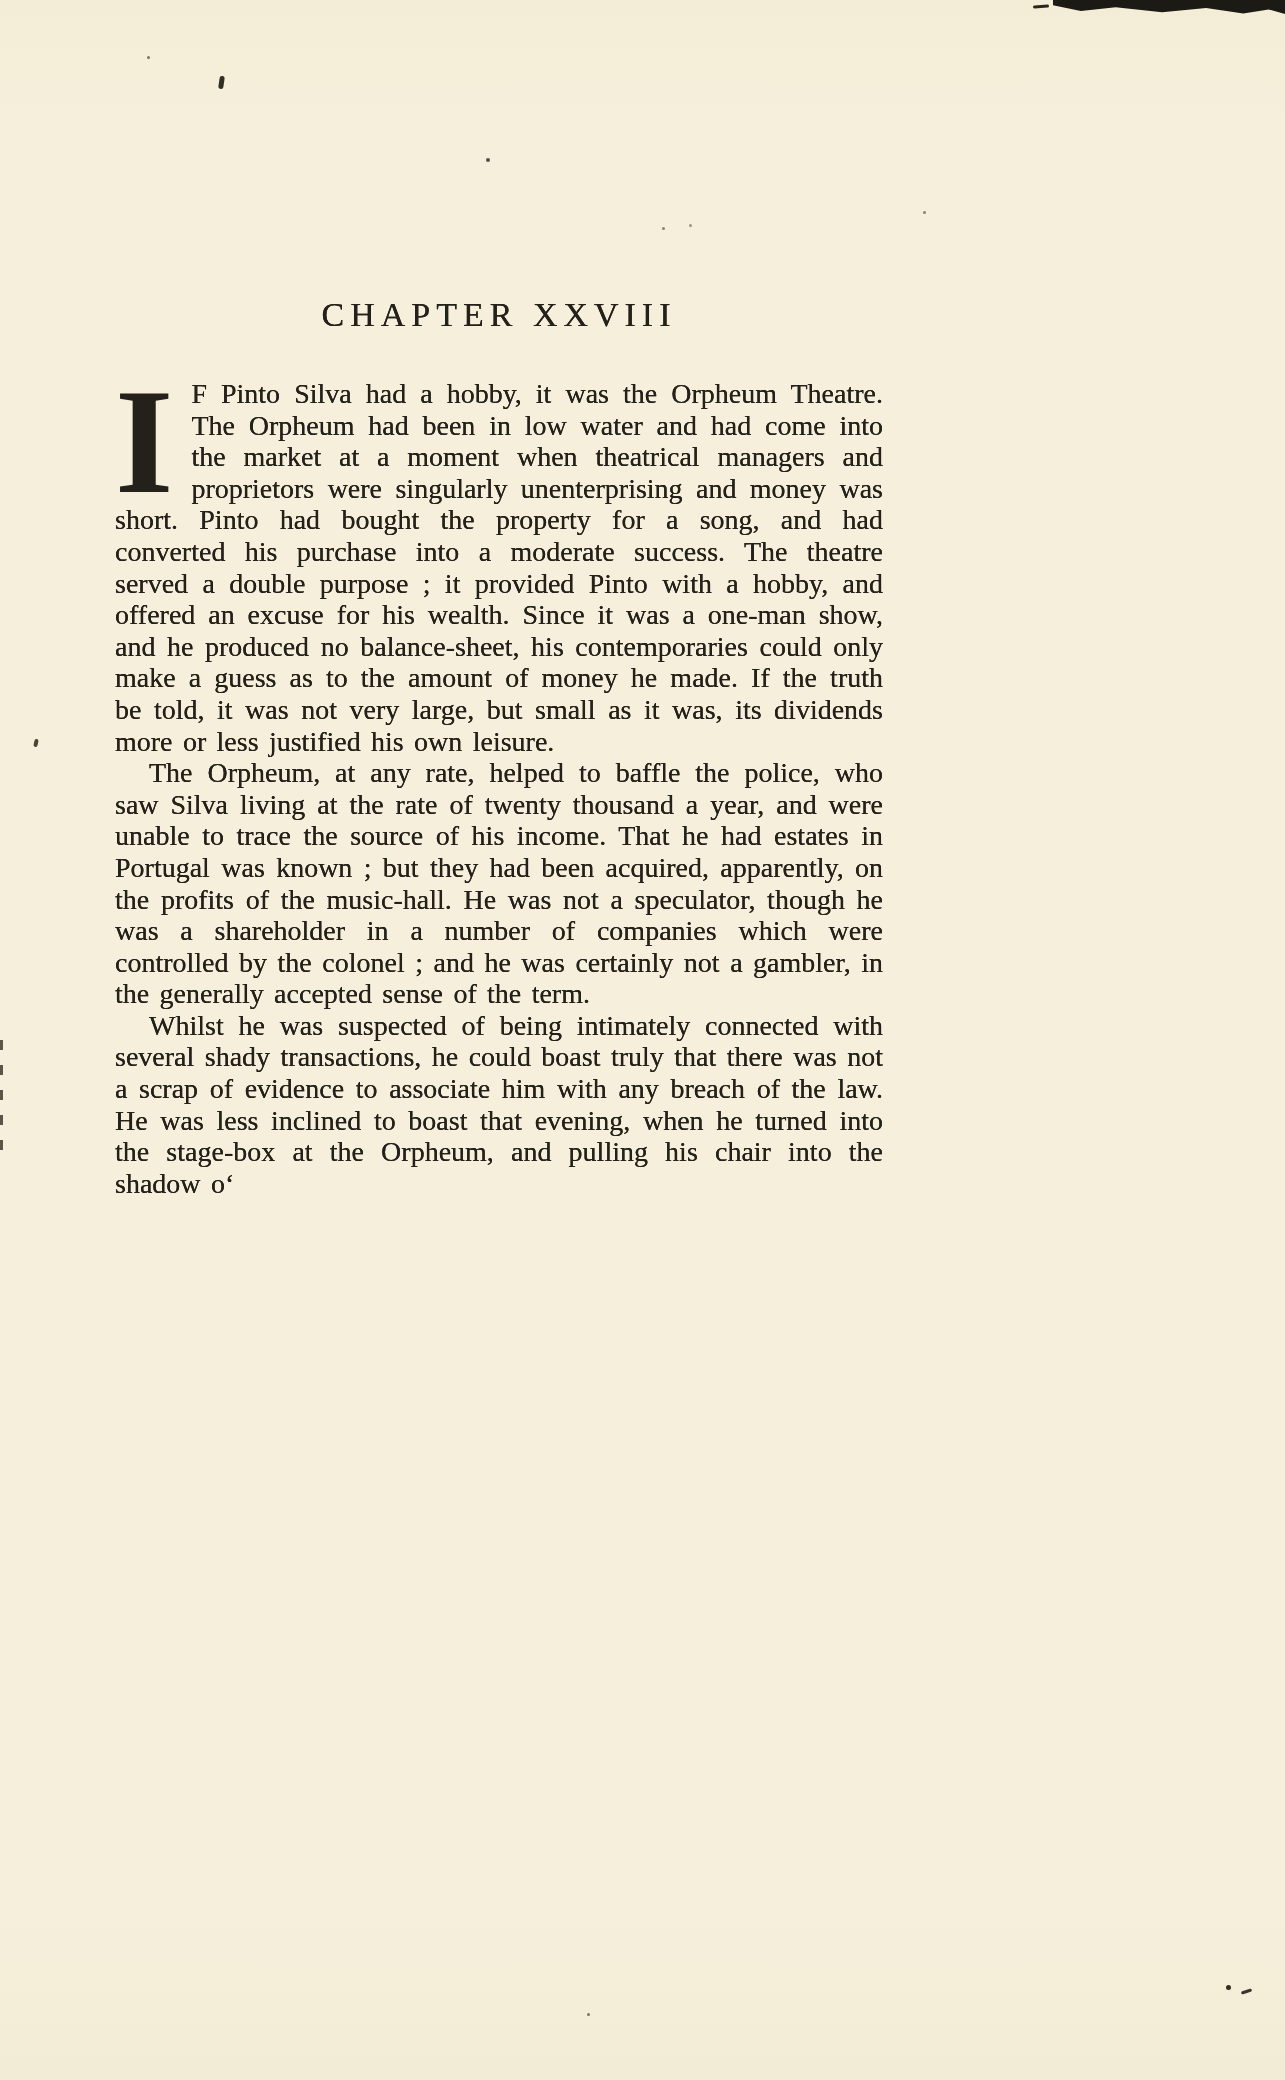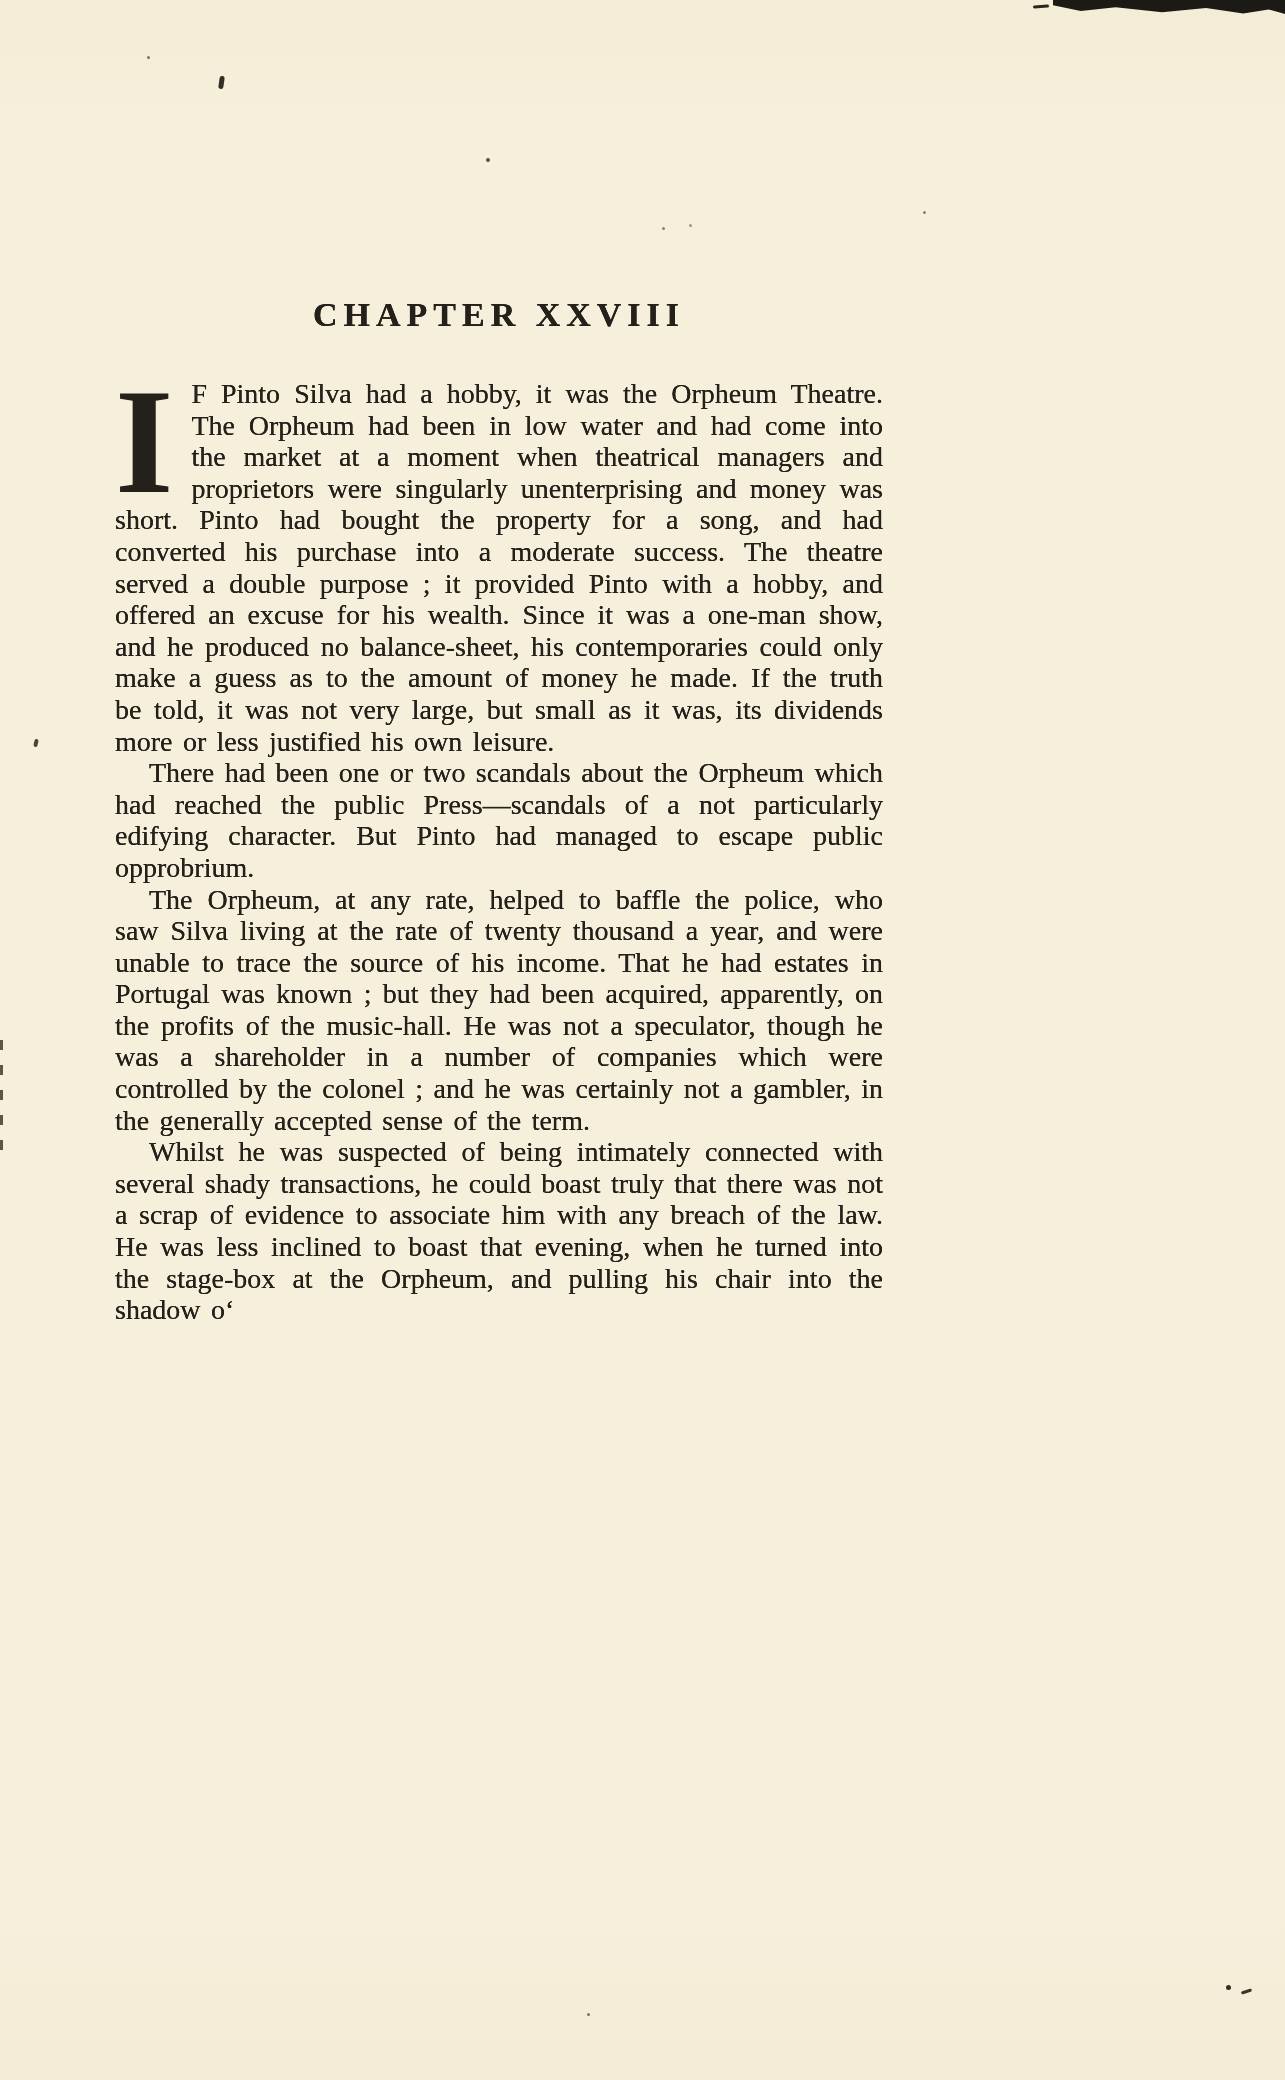--- a/index.html
+++ b/index.html
@@ -13,21 +13,21 @@
     width:1285px;height:2080px;position:relative;overflow:hidden;
     background:linear-gradient(180deg,#f3ecd6 0%,var(--paper) 6%,var(--paper) 92%,#f2ebd5 100%);
     font-family:"Liberation Serif","DejaVu Serif",serif;
     color:var(--ink);
   }
   .page-content{
     position:absolute;left:115px;top:296px;width:768px;
   }
   .chapter-title{
     margin:0 0 44px 0;
-    font-size:34px;font-weight:700;letter-spacing:6px;
+    font-size:34px;font-weight:400;letter-spacing:6px;
     text-align:center;white-space:nowrap;
     text-shadow:0 0 0.6px currentColor;
   }
   .chapter-subtitle{
     margin:0 0 36px 0;
     font-size:23px;font-weight:700;letter-spacing:2.5px;
     text-align:center;white-space:nowrap;
   }
   .para{
     margin:0;
@@ -86,18 +86,17 @@
 <div class="speck s7"></div>
 <div class="speck s8"></div>
 <div class="speck s9"></div>
 <div class="speck s10"></div>
 
 <div class="page-content">
   <h1 class="chapter-title">CHAPTER XXVIII</h1>
 
   <p class="para"><span class="dropcap">I</span><span>F Pinto Silva had a hobby, it was the Orpheum Theatre. The Orpheum had been in low water and had come into the market at a moment when theatrical managers and proprietors were singularly unenterprising and money was short. Pinto had bought the property for a song, and had converted his purchase into a moderate success. The theatre served a double purpose ; it provided Pinto with a hobby, and offered an excuse for his wealth. Since it was a one-man show, and he produced no balance-sheet, his contemporaries could only make a guess as to the amount of money he made. If the truth be told, it was not very large, but small as it was, its dividends more or less justified his own leisure.</span></p>
 
-  <p class="para indent">There had been one or two scandals about the Orpheum which had reached the public Press—scandals of a not particularly edifying character. But Pinto had managed to escape public opprobrium.</p>
 
   <p class="para indent">The Orpheum, at any rate, helped to baffle the police, who saw Silva living at the rate of twenty thousand a year, and were unable to trace the source of his income. That he had estates in Portugal was known ; but they had been acquired, apparently, on the profits of the music-hall. He was not a speculator, though he was a shareholder in a number of companies which were controlled by the colonel ; and he was certainly not a gambler, in the generally accepted sense of the term.</p>
 
   <p class="para indent">Whilst he was suspected of being intimately connected with several shady transactions, he could boast truly that there was not a scrap of evidence to associate him with any breach of the law. He was less inclined to boast that evening, when he turned into the stage-box at the Orpheum, and pulling his chair into the shadow o‘</p>
 </div>
 
 </body></html>

